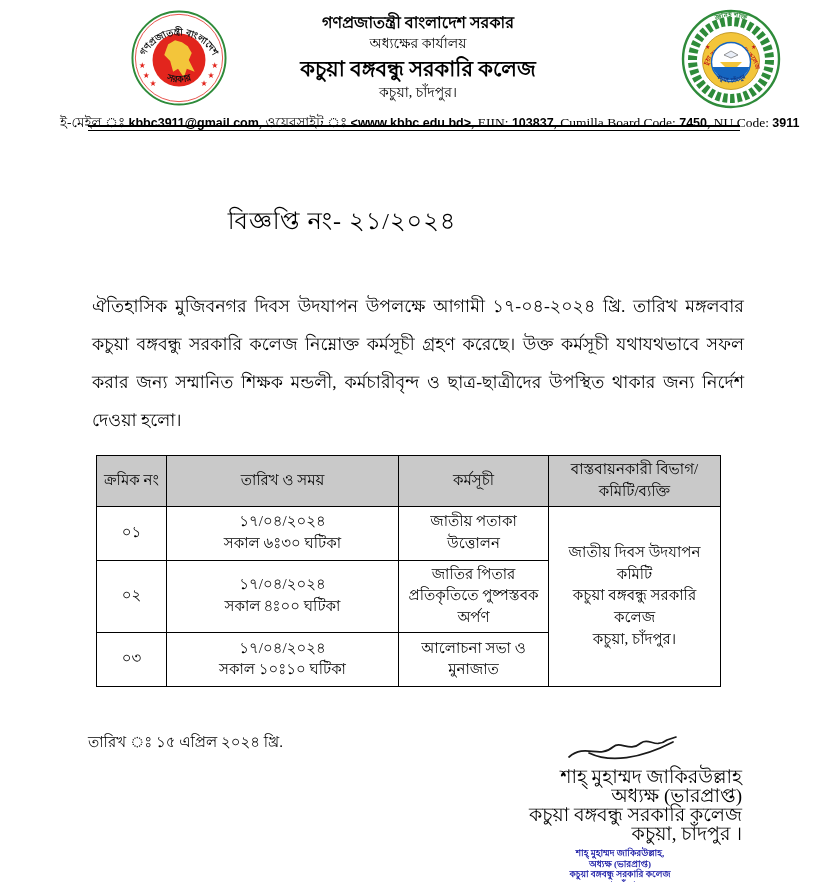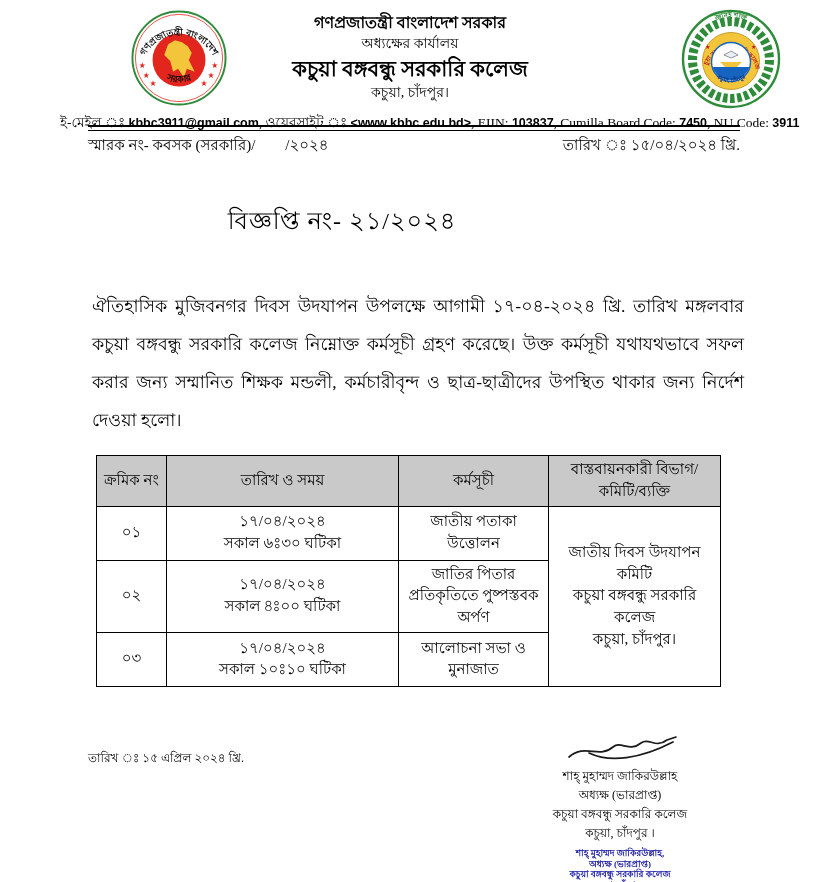--- a/index.html
+++ b/index.html
@@ -4,21 +4,21 @@
 <style>
   html,body{margin:0;padding:0;background:#ffffff;}
   .page{
     position:relative;width:816px;height:882px;background:#ffffff;
     font-family:"Liberation Serif","DejaVu Serif",serif;color:#000;overflow:hidden;
   }
   
   .logo{position:absolute;top:9px;}
   .logo-left{left:128px;width:102px;height:98px;}
   .logo-right{left:681px;width:100px;height:100px;}
-  .header-text{position:absolute;top:13px;left:180px;width:460px;text-align:center;line-height:1.25;}
+  .header-text{position:absolute;top:13px;left:188px;width:460px;text-align:center;line-height:1.25;}
   .h-govt{font-size:16px;font-weight:bold;}
   .h-office{font-size:14px;margin-top:2px;}
   .h-college{font-size:21px;font-weight:bold;margin-top:3px;}
   .h-addr{font-size:14px;margin-top:2px;}
   .h-phone{font-size:13.5px;margin-top:2px;}
   .contact-line{
     position:absolute;top:104px;left:60px;width:700px;text-align:center;
     font-size:13.5px;white-space:nowrap;margin-top:8px;
   }
   .contact-line .val{font-weight:bold;font-family:"Liberation Sans","DejaVu Sans",sans-serif;font-size:12.5px;}
@@ -46,24 +46,24 @@
     width:624px;font-size:15px;
   }
   table.sched th, table.sched td{
     border:1.6px solid #000;text-align:center;vertical-align:middle;padding:3px 4px;
     font-weight:normal;line-height:1.45;
   }
   table.sched thead th{background:#c9c9c9;height:36px;}
   table.sched tbody td{height:47px;}
   .col-serial{width:70px;} .col-datetime{width:232px;} .col-program{width:150px;} .col-impl{width:172px;}
   
-  .footer-date{position:absolute;top:749px;left:88px;font-size:12px;}
+  .footer-date{position:absolute;top:730px;left:88px;font-size:15px;}
   .signature-block{position:absolute;top:733px;left:498px;width:244px;text-align:center;}
   .sig-svg{display:block;margin:0 auto 2px auto;}
-  .sig-line{font-size:12px;line-height:19px;}
+  .sig-line{font-size:19px;line-height:19px;text-align:right;}
   .stamp{
     margin-top:5px;color:#2222a8;font-size:9px;line-height:10.5px;font-weight:bold;
     filter:blur(0.55px);
   }
 </style>
 </head>
 <body>
 
 <div class="page">
 
@@ -122,24 +122,20 @@
     <div class="h-college">কচুয়া বঙ্গবন্ধু সরকারি কলেজ</div>
     <div class="h-addr">কচুয়া, চাঁদপুর।</div>
   </div>
 
   <div class="contact-line">
     <span>ই-মেইল ঃ </span><span class="val">kbbc3911@gmail.com</span><span>, ওয়েবসাইট ঃ </span><span class="val">&lt;www.kbbc.edu.bd&gt;</span><span>, EIIN: </span><span class="val">103837</span><span>, Cumilla Board Code: </span><span class="val">7450</span><span>, NU Code: </span><span class="val">3911</span>
   </div>
 
   <div class="rule"></div>
 
-  <div class="memo-row">
-    <span>স্মারক নং- কবসক (সরকারি)/        /২০২৪</span>
-    <span>তারিখ ঃ ১৫/০৪/২০২৪ খ্রি.</span>
-  </div>
 
   <div class="notice-title">বিজ্ঞপ্তি নং- ২১/২০২৪</div>
 
   <p class="body-text">ঐতিহাসিক মুজিবনগর দিবস উদযাপন উপলক্ষে আগামী ১৭-০৪-২০২৪ খ্রি. তারিখ মঙ্গলবার কচুয়া বঙ্গবন্ধু সরকারি কলেজ নিম্নোক্ত কর্মসূচী গ্রহণ করেছে। উক্ত কর্মসূচী যথাযথভাবে সফল করার জন্য সম্মানিত শিক্ষক মন্ডলী, কর্মচারীবৃন্দ ও ছাত্র-ছাত্রীদের উপস্থিত থাকার জন্য নির্দেশ দেওয়া হলো।</p>
 
   <table class="sched">
     <colgroup>
       <col class="col-serial">
         <col class="col-datetime">
         <col class="col-program">

